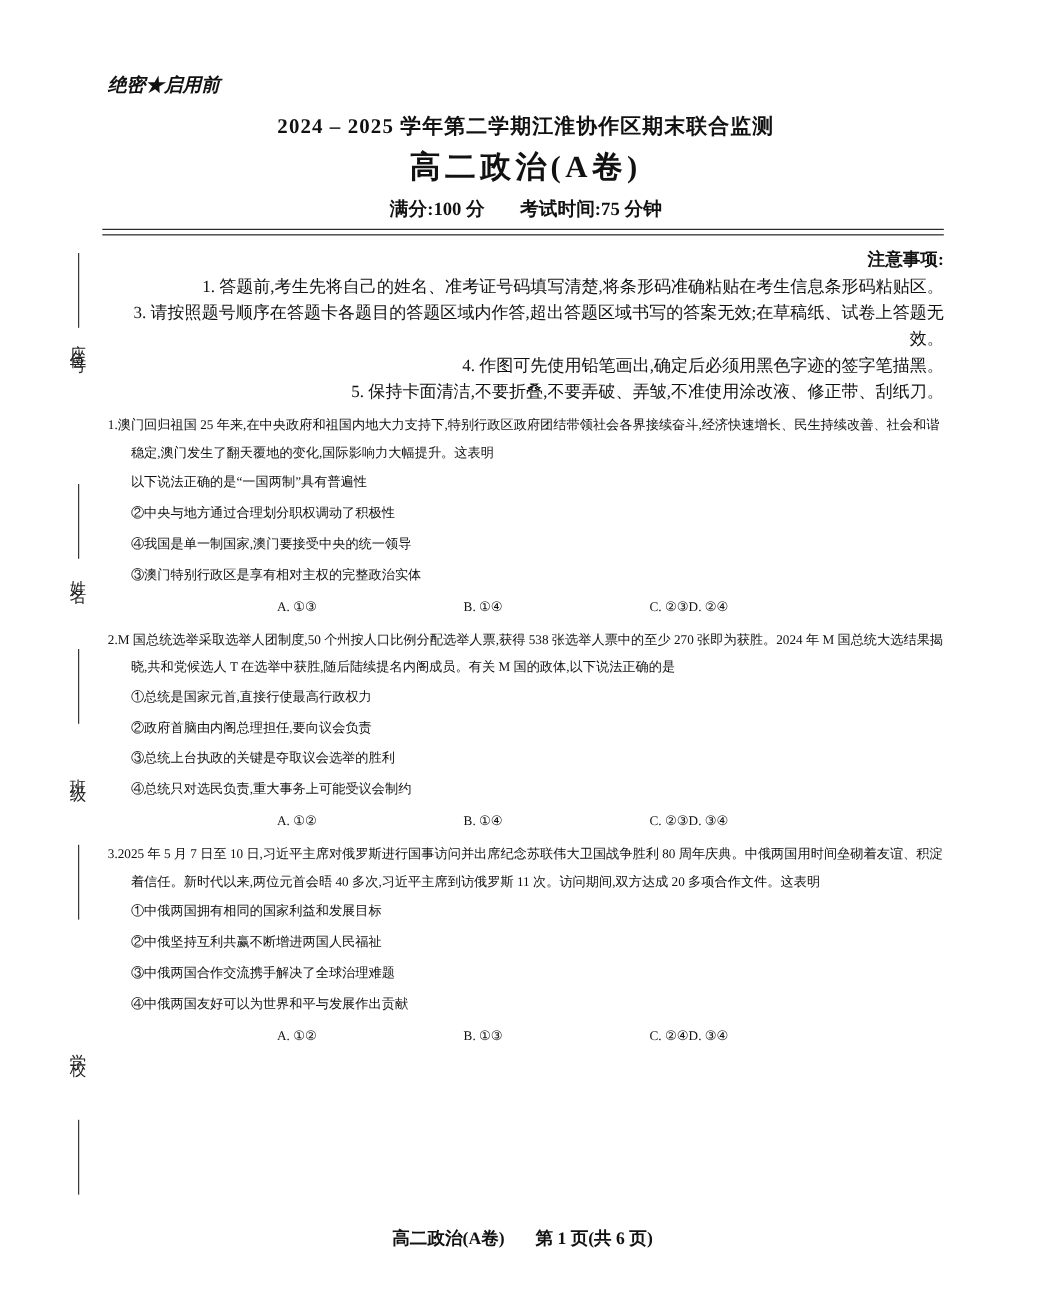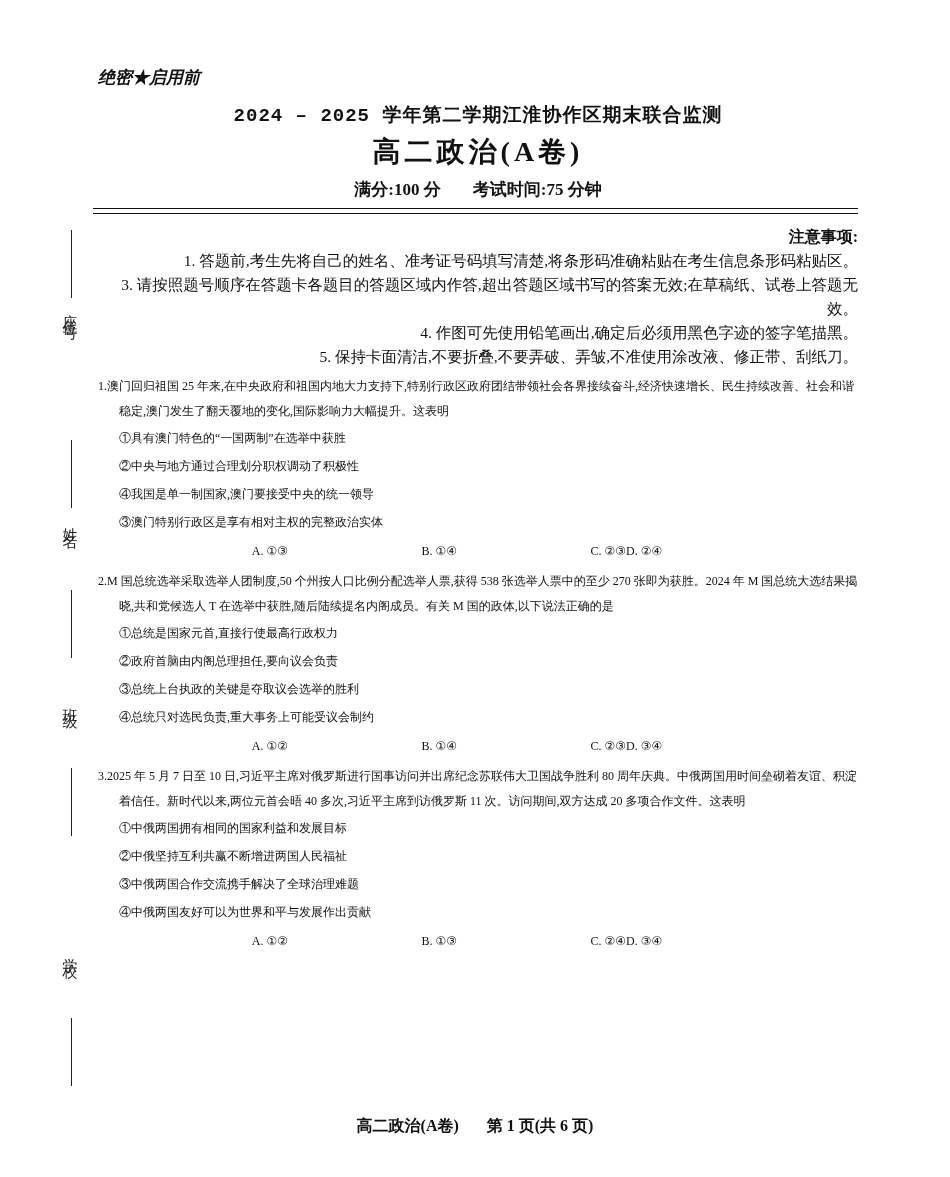--- a/index.html
+++ b/index.html
@@ -16,21 +16,21 @@
   .seal{position:absolute;left:56px;top:0;width:34px;height:1177px;}
   .vline{position:absolute;left:15px;width:0;border-left:1.4px solid #222;}
   .vlabel{
     position:absolute;left:4px;
     writing-mode:vertical-rl;text-orientation:upright;
     font-size:15px;letter-spacing:6px;color:#222;white-space:nowrap;
   }
   
   .content{position:absolute;left:98px;top:0;width:760px;}
   .secrecy{margin-top:66px;font-size:17px;font-weight:bold;font-style:italic;}
-  .exam-title{text-align:center;font-size:19px;font-weight:bold;margin-top:13px;letter-spacing:1px;font-family:Liberation Mono, monospace;}
+  .exam-title{text-align:center;font-size:19px;font-weight:bold;margin-top:13px;letter-spacing:1px;}
   .subject-title{text-align:center;font-size:28px;font-weight:bold;letter-spacing:4px;margin-top:5px;}
   .meta-line{display:flex;justify-content:center;gap:32px;font-size:17px;font-weight:bold;margin-top:7px;}
   .double-rule{margin-top:7px;margin-left:-5px;width:765px;height:4px;
     border-top:1.6px solid #111;border-bottom:1.6px solid #111;}
   .notice{margin-top:11px;font-size:15.5px;line-height:24px;text-align:right;}
   .notice-title{font-weight:bold;font-size:16px;}
   .section-title{font-weight:bold;font-size:16px;line-height:25px;margin-top:2px;}
   .question{margin-top:5px;font-size:12px;}
   .stem{line-height:25px;padding-left:21px;text-indent:-21px;}
   .option{line-height:28px;padding-left:21px;}
@@ -75,21 +75,21 @@
       <div class="notice-title">注意事项:</div>
       <div class="notice-item">1. 答题前,考生先将自己的姓名、准考证号码填写清楚,将条形码准确粘贴在考生信息条形码粘贴区。</div>
       <div class="notice-item">3. 请按照题号顺序在答题卡各题目的答题区域内作答,超出答题区域书写的答案无效;在草稿纸、试卷上答题无效。</div>
       <div class="notice-item">4. 作图可先使用铅笔画出,确定后必须用黑色字迹的签字笔描黑。</div>
       <div class="notice-item">5. 保持卡面清洁,不要折叠,不要弄破、弄皱,不准使用涂改液、修正带、刮纸刀。</div>
     </div>
 
 
     <div class="question">
       <div class="stem">1.澳门回归祖国 25 年来,在中央政府和祖国内地大力支持下,特别行政区政府团结带领社会各界接续奋斗,经济快速增长、民生持续改善、社会和谐稳定,澳门发生了翻天覆地的变化,国际影响力大幅提升。这表明</div>
-      <div class="option">①具有澳门特色的“一国两制”在选举中获胜</div>
+      <div class="option">以下说法正确的是“一国两制”具有普遍性</div>
       <div class="option">②中央与地方通过合理划分职权调动了积极性</div>
       <div class="option">④我国是单一制国家,澳门要接受中央的统一领导</div>
       <div class="option">③澳门特别行政区是享有相对主权的完整政治实体</div>
       <div class="choices">
         <span class="choice">A. ①③</span>
         <span class="choice">B. ①④</span>
         <span class="choice">C. ②③</span>
         <span class="choice">D. ②④</span>
       </div>
     </div>

